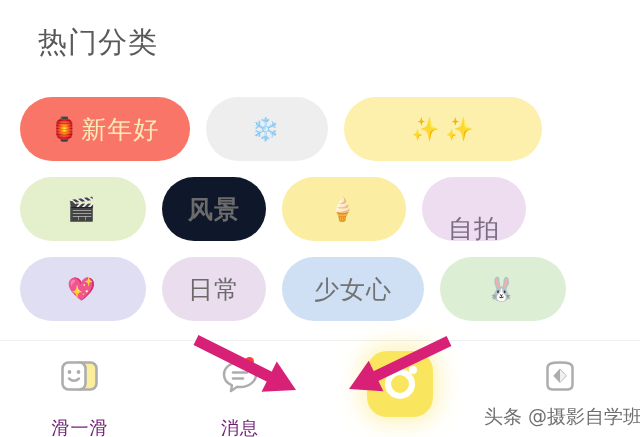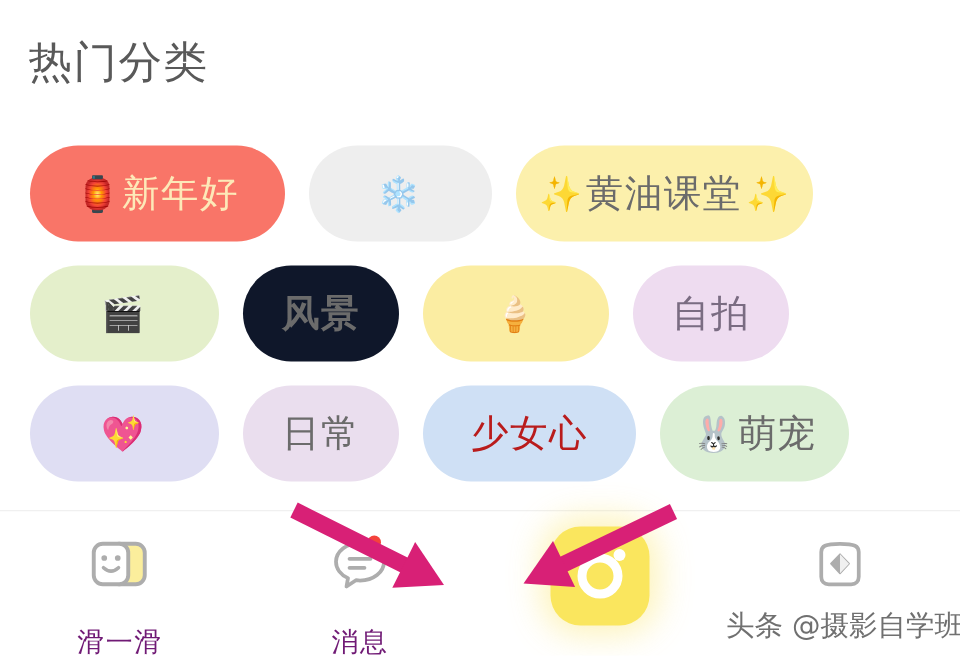--- a/index.html
+++ b/index.html
@@ -18,21 +18,21 @@
   #app {
     position: relative;
     width: 640px;
     height: 437px;
     background: #ffffff;
   }
 
   
   .page-title {
     position: absolute;
-    left: 19px;
+    left: 38px;
     top: 24px;
     font-size: 29px;
     line-height: 36px;
     font-weight: 400;
     color: #595959;
     letter-spacing: 1px;
     white-space: nowrap;
   }
 
   
@@ -197,51 +197,49 @@
     <div class="tag-row">
         <div class="tag" style="background: rgb(249, 117, 104); color: rgb(253, 233, 184); width: 170px;">
           <span class="emo">🏮</span>
           <span class="txt">新年好</span>
         </div>
         <div class="tag" style="background: rgb(238, 238, 238); color: rgb(107, 107, 107); width: 122px;">
           <span class="emo">❄️</span>
         </div>
         <div class="tag" style="background: rgb(252, 240, 172); color: rgb(107, 107, 107); width: 198px;">
           <span class="emo">✨</span>
-          <span class="txt">黄油课堂</span>
           <span class="emo trail">✨</span>
         </div>
       </div>
     <div class="tag-row">
         <div class="tag" style="background: rgb(228, 239, 203); color: rgb(107, 107, 107); width: 126px;">
           <span class="emo">🎬</span>
         </div>
         <div class="tag" style="background: #0f172a; color: rgb(107, 107, 107); width: 104px; font-weight: bold;">
           <span class="txt">风景</span>
         </div>
         <div class="tag" style="background: rgb(251, 237, 162); color: rgb(107, 107, 107); width: 124px;">
           <span class="emo">🍦</span>
         </div>
-        <div class="tag" style="background: rgb(238, 220, 240); color: rgb(122, 108, 130); width: 104px;">
+        <div class="tag" style="background: rgb(238, 220, 240); color: rgb(122, 108, 130); width: 104px; align-items: flex-end;">
           <span class="txt">自拍</span>
         </div>
       </div>
     <div class="tag-row">
         <div class="tag" style="background: rgb(223, 222, 243); color: rgb(107, 107, 107); width: 126px;">
           <span class="emo">💖</span>
         </div>
         <div class="tag" style="background: rgb(234, 222, 238); color: rgb(107, 107, 107); width: 104px;">
           <span class="txt">日常</span>
         </div>
-        <div class="tag" style="background: rgb(207, 224, 245); color: #b91c1c; width: 142px;">
+        <div class="tag" style="background: rgb(207, 224, 245); color: #737373; width: 142px;">
           <span class="txt">少女心</span>
         </div>
         <div class="tag" style="background: rgb(220, 239, 213); color: rgb(107, 107, 107); width: 126px;">
           <span class="emo">🐰</span>
-          <span class="txt">萌宠</span>
         </div>
       </div>
   </div>
 
   <div class="nav-divider"></div>
 
   <div class="bottom-nav">
 
     <div class="nav-item">
       <div class="nav-icon">

